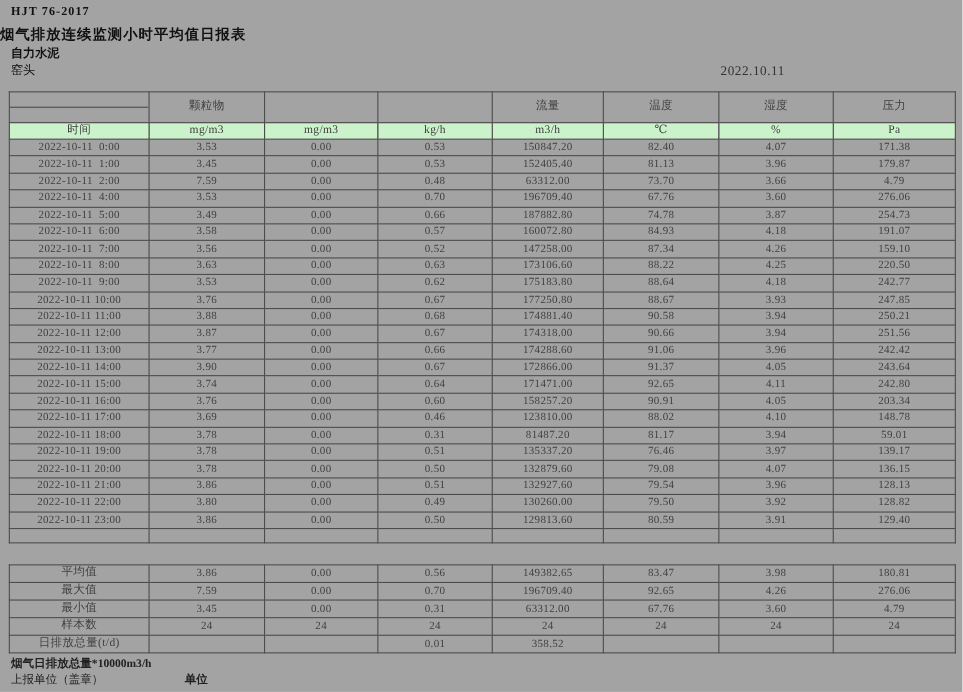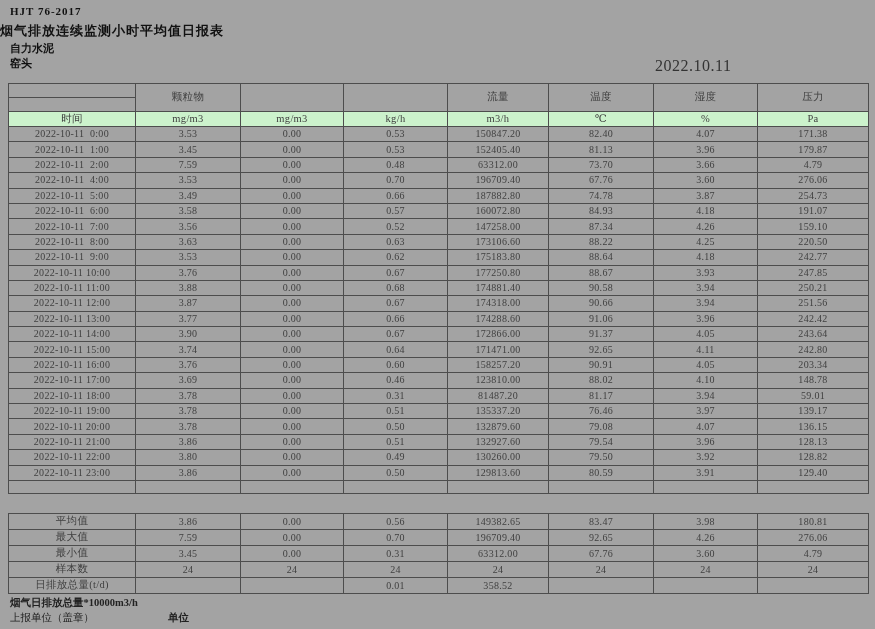--- a/index.html
+++ b/index.html
@@ -3,22 +3,22 @@
 <meta charset="utf-8">
 <style>
   * { margin:0; padding:0; box-sizing:border-box; }
   html,body { background:#fff; }
   body { width:875px; height:629px; font-family:"Liberation Serif","DejaVu Serif",serif; color:#3f3f3f; }
   .page { position:relative; width:875px; height:629px; background:#a3a3a3; overflow:hidden; }
 
   .doc-code { position:absolute; left:10px; top:5px; font-weight:bold; font-size:11px; color:#111; letter-spacing:1px; }
   .title    { position:absolute; left:0; right:0; top:22px; text-align:left; font-weight:bold; font-size:13px; color:#111; letter-spacing:1px; }
   .company  { position:absolute; left:10px; top:41px; font-weight:bold; font-size:11px; color:#111; }
-  .station  { position:absolute; left:10px; top:56px; font-weight:bold; font-size:11px; color:#111;text-align:center; }
-  .date     { position:absolute; left:655px; top:57px; font-size:16px; color:#333; letter-spacing:0.5px; }
+  .station  { position:absolute; left:10px; top:56px; font-weight:normal; font-size:11px; color:#111;text-align:center; }
+  .date     { position:absolute; left:655px; top:57px; font-size:12px; color:#333; letter-spacing:0.5px; }
 
   table { border-collapse:collapse; table-layout:fixed; }
   .main-table    { position:absolute; left:8px; top:83px;  width:860px; }
   .summary-table { position:absolute; left:8px; top:513px; width:860px; }
 
   th, td {
     border:1px solid #4d4d4d;
     font-weight:normal;
     text-align:center;
     vertical-align:middle;

